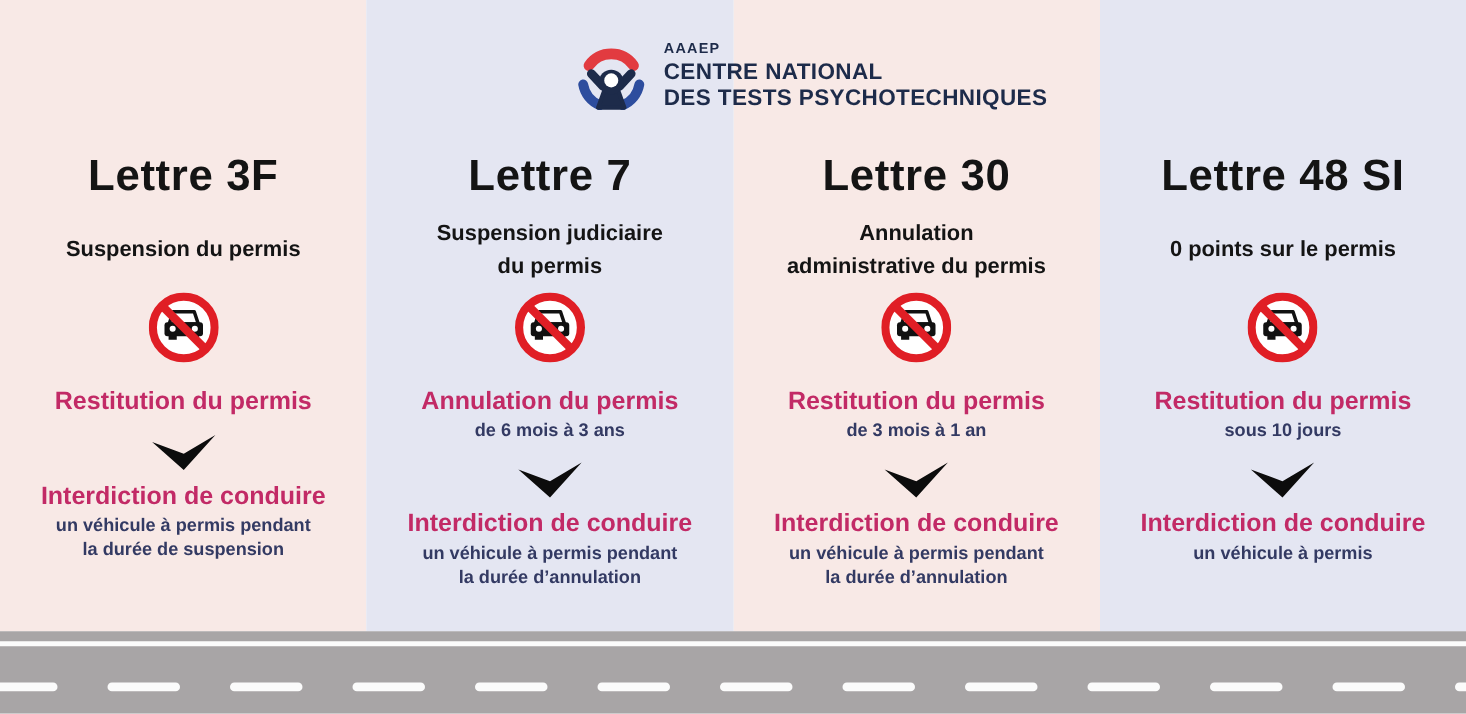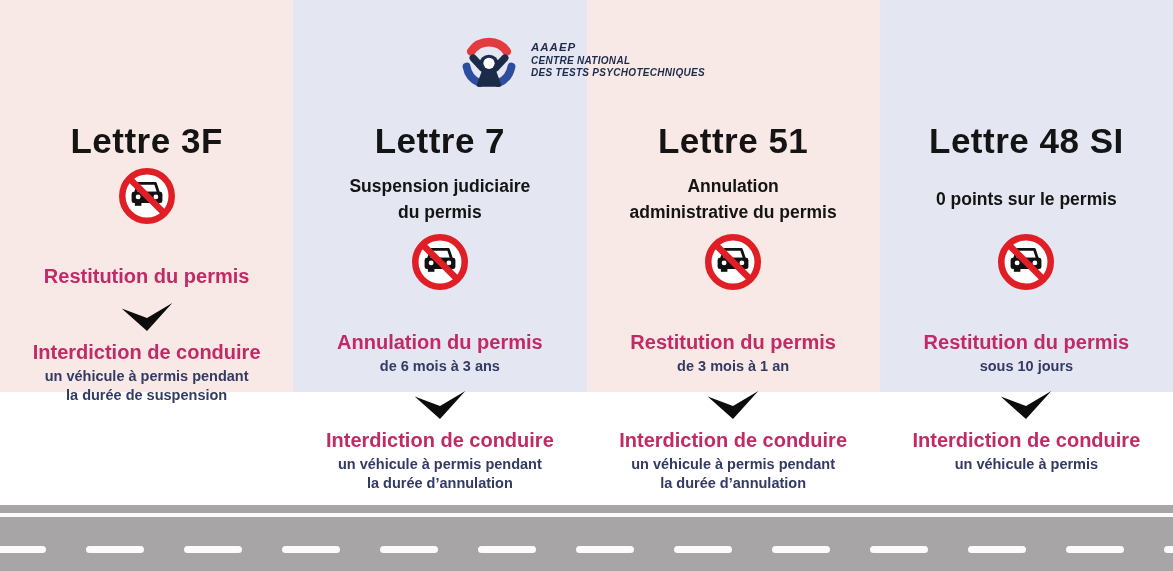--- a/index.html
+++ b/index.html
@@ -6,67 +6,68 @@
     --pink-bg:#f8e9e6; --lavender-bg:#e4e6f2; --magenta:#c22a66; --navy:#333a63;
     --ink:#141414; --icon-red:#e01e25; --logo-navy:#1d2b4a; --logo-red:#e23b40;
     --logo-blue:#2d4d9e; --road-gray:#a8a5a6; --line-white:#fbfbfb;
   }
   *{margin:0;padding:0;box-sizing:border-box;}
   html,body{width:1173px;height:571px;}
   body{font-family:"Liberation Sans","DejaVu Sans",sans-serif;overflow:hidden;}
   .board{position:relative;width:1173px;height:571px;background:#fff;}
 
   
-  .columns{display:flex;width:100%;height:392px;}
+  .columns{display:flex;width:100%;height:505px;}
   .column{width:25%;height:100%;text-align:center;}
   .column.pink{background:var(--pink-bg);}
   .column.lavender{background:var(--lavender-bg);}
 
   .title{padding-top:120px;font-size:35px;line-height:1.2;font-weight:700;color:var(--ink);letter-spacing:.5px;}
   .subtitle{margin-top:8px;height:58px;display:flex;align-items:center;justify-content:center;
             font-size:17.5px;line-height:1.5;font-weight:700;color:var(--ink);white-space:pre-line;}
   .sign{margin-top:6px;height:56px;display:flex;justify-content:center;}
   .sign svg{width:56px;height:56px;}
-  .step-title{margin-top:40px;font-size:20px;line-height:1.2;font-weight:700;color:var(--magenta);}
+  .step-title{margin-top:19px;font-size:20px;line-height:1.2;font-weight:700;color:var(--magenta);}
   .step-title.second{margin-top:8px;}
   .step-detail{margin-top:3px;font-size:14.5px;line-height:1.32;font-weight:700;color:var(--navy);white-space:pre-line;}
   .chev{margin-top:14px;height:30px;display:flex;justify-content:center;}
   .chev svg{width:58px;height:30px;}
 
   
   .sign .plate{fill:#ffffff;}
   .sign .car-solid{fill:#111;}
   .sign .cab{fill:#fff;stroke:#111;stroke-width:3;stroke-linejoin:round;}
   .sign .light{fill:#fff;}
   .sign .ring,.sign .slash{stroke:var(--icon-red);fill:none;}
 
   .chev path{fill:#0c0c0c;}
 
   
   .logo{position:absolute;top:33px;left:456px;display:flex;align-items:center;gap:9px;}
   .logo svg{width:66px;height:54px;display:block;}
-  .logo-text{color:var(--logo-navy);text-align:left;line-height:1.18;font-style:italic;}
+  .logo-text{color:var(--logo-navy);text-align:left;line-height:1.18;}
   .logo-name{font-size:11.5px;font-weight:700;letter-spacing:1px;}
-  .logo-line{font-size:10px;font-weight:700;letter-spacing:.3px;}
+  .logo-line{font-size:18px;font-weight:700;letter-spacing:.3px;}
 
   
   .road{position:absolute;left:0;bottom:0;width:100%;height:66px;background:var(--road-gray);}
   .edge-line{position:absolute;top:8px;left:0;width:100%;height:3.5px;background:var(--line-white);}
   .dashes{position:absolute;top:41px;left:-12px;display:flex;gap:40px;}
   .dashes i{display:block;width:58px;height:7px;border-radius:4px;background:var(--line-white);}
 </style>
 </head>
 <body>
 
 <div class="board">
 
   <div class="columns">
 
     <section class="column pink">
       <h1 class="title">Lettre 3F</h1>
+      <p class="subtitle">Suspension du permis</p>
       <div class="sign">
         <svg viewBox="0 0 60 60" aria-hidden="true">
           <circle class="plate" cx="30" cy="30" r="25"></circle>
           <path class="cab" d="M17.5 27 L21 16.5 L39 16.5 L42.5 27 Z"></path>
           <rect class="car-solid" x="13.5" y="25.5" width="33" height="12" rx="2.5"></rect>
           <rect class="car-solid" x="17" y="37" width="7" height="3.5"></rect>
           <rect class="car-solid" x="36" y="37" width="7" height="3.5"></rect>
           <circle class="light" cx="20.5" cy="31" r="2.6"></circle>
           <circle class="light" cx="39.5" cy="31" r="2.6"></circle>
           <circle class="ring" cx="30" cy="30" r="26.5" stroke-width="7"></circle>
@@ -107,21 +108,21 @@
         <svg viewBox="0 0 60 32" aria-hidden="true">
             <path d="M3 7 L30 31 L57 1 L30 17 Z"></path>
           </svg>
       </div>
       <h2 class="step-title second">Interdiction de conduire</h2>
       <p class="step-detail">un véhicule à permis pendant
 la durée d’annulation</p>
     </section>
 
     <section class="column pink">
-      <h1 class="title">Lettre 51</h1>
+      <h1 class="title">Lettre 30</h1>
       <p class="subtitle">Annulation
 administrative du permis</p>
       <div class="sign">
         <svg viewBox="0 0 60 60" aria-hidden="true">
           <circle class="plate" cx="30" cy="30" r="25"></circle>
           <path class="cab" d="M17.5 27 L21 16.5 L39 16.5 L42.5 27 Z"></path>
           <rect class="car-solid" x="13.5" y="25.5" width="33" height="12" rx="2.5"></rect>
           <rect class="car-solid" x="17" y="37" width="7" height="3.5"></rect>
           <rect class="car-solid" x="36" y="37" width="7" height="3.5"></rect>
           <circle class="light" cx="20.5" cy="31" r="2.6"></circle>

